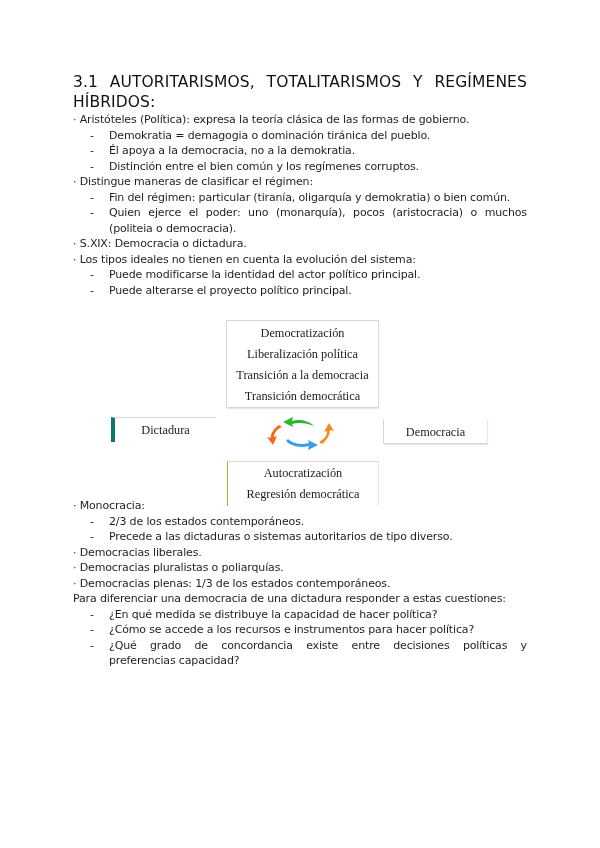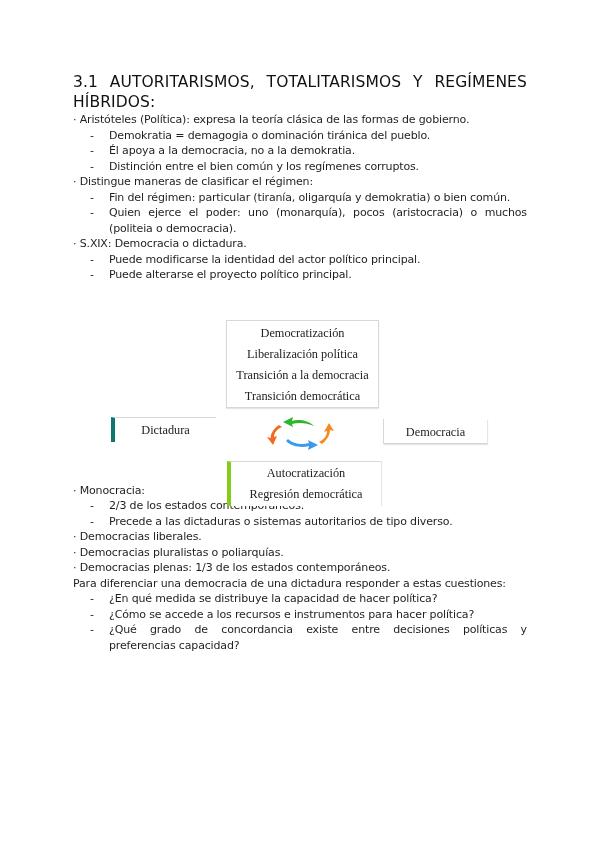--- a/index.html
+++ b/index.html
@@ -89,21 +89,21 @@
       height: 21px;
       line-height: 21px;
     }
     .box-top .inner { padding-top: 2px; }
     .box-bottom {
       left: 227px;
       top: 461px;
       width: 150px;
       height: 44px;
       border-top: 1px solid #d8d8d8;
-      border-left: 4px solid #84cc16;
+      border-left: 1px solid #84cc16;
       border-right: 1px solid #e4e4e4;
     }
     .box-bottom .inner { padding-top: 1px; }
     .box-left {
       left: 111px;
       top: 417px;
       width: 101px;
       height: 24px;
       border-top: 1px solid #d8d8d8;
       border-left: 4px solid #0f766e;
@@ -182,20 +182,23 @@
         <span>o</span>
         <span>muchos</span>
       </div>
       <div class="line">(politeia o democracia).</div>
     </div>
 
     <div class="line">
       <span>· </span><span>S.XIX: Democracia o dictadura.</span>
     </div>
 
+    <div class="line">
+      <span>· </span><span>Los tipos ideales no tienen en cuenta la evolución del sistema:</span>
+    </div>
     <div class="line sub">
       <span class="dash">-</span>
       <span>Puede modificarse la identidad del actor político principal.</span>
     </div>
     <div class="line sub">
       <span class="dash">-</span>
       <span>Puede alterarse el proyecto político principal.</span>
     </div>
 
     <div style="height:200px"></div>

